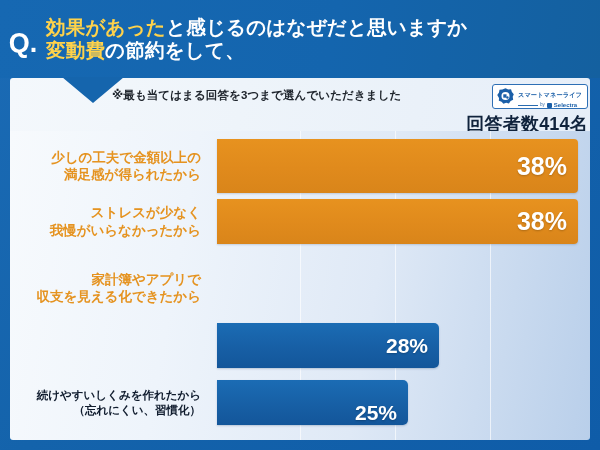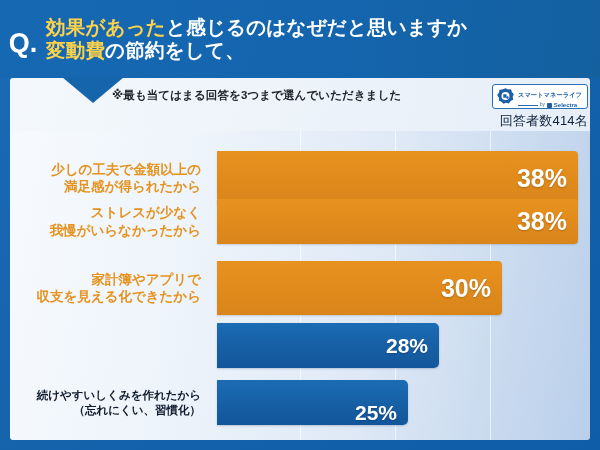--- a/index.html
+++ b/index.html
@@ -134,22 +134,22 @@
     border-radius: 1px;
   }
   .logo-sel {
     font-size: 6px;
     font-weight: bold;
     color: #1a5fa8;
   }
   .resp-count {
     position: absolute;
     right: 12px; top: 112px;
-    font-size: 13px;
-    font-weight: normal;
+    font-size: 18px;
+    font-weight: bold;
     color: #10233c;
     letter-spacing: 0.2px;
   }
 
   
   .panel {
     position: absolute;
     left: 10px; top: 131px;
     width: 580px; height: 309px;
     background: linear-gradient(100deg, #f7fafd 0%, #eef4fb 30%, #dfe9f6 62%, #b9cfea 100%);
@@ -262,40 +262,37 @@
     </span>
   </div>
 
   <div class="resp-count">回答者数414名</div>
 
   <div class="panel">
     <div class="grid" style="left:290px;"></div>
     <div class="grid" style="left:385px;"></div>
     <div class="grid" style="left:480px;"></div>
     <div class="rows" id="rows">
-        <div class="row" style="top: 20px; height: 54px;">
+        <div class="row" style="top: 8px; height: 54px;">
           <div class="row-label orange">少しの工夫で金額以上の
 満足感が得られたから</div>
           <div class="bar orange" style="width: 361px;">
             <span class="bar-value">38%</span>
           </div>
         </div>
         <div class="row" style="top: 68px; height: 45px; border-radius: 9px;">
           <div class="row-label orange">ストレスが少なく
 我慢がいらなかったから</div>
           <div class="bar orange" style="width: 361px;">
             <span class="bar-value">38%</span>
           </div>
         </div>
         <div class="row" style="top: 130px; height: 54px;">
           <div class="row-label orange">家計簿やアプリで
 収支を見える化できたから</div>
-          <div class="bar orange" style="width: 285px;">
-            <span class="bar-value">30%</span>
-          </div>
         </div>
         <div class="row" style="top: 192px; height: 45px;">
           <div class="bar blue" style="width: 222px; align-items: center;">
             <span class="bar-value">28%</span>
           </div>
         </div>
         <div class="row" style="top: 249px; height: 45px;">
           <div class="row-label navy">続けやすいしくみを作れたから
 （忘れにくい、習慣化）</div>
           <div class="bar blue" style="width: 191px; align-items: flex-end;">

